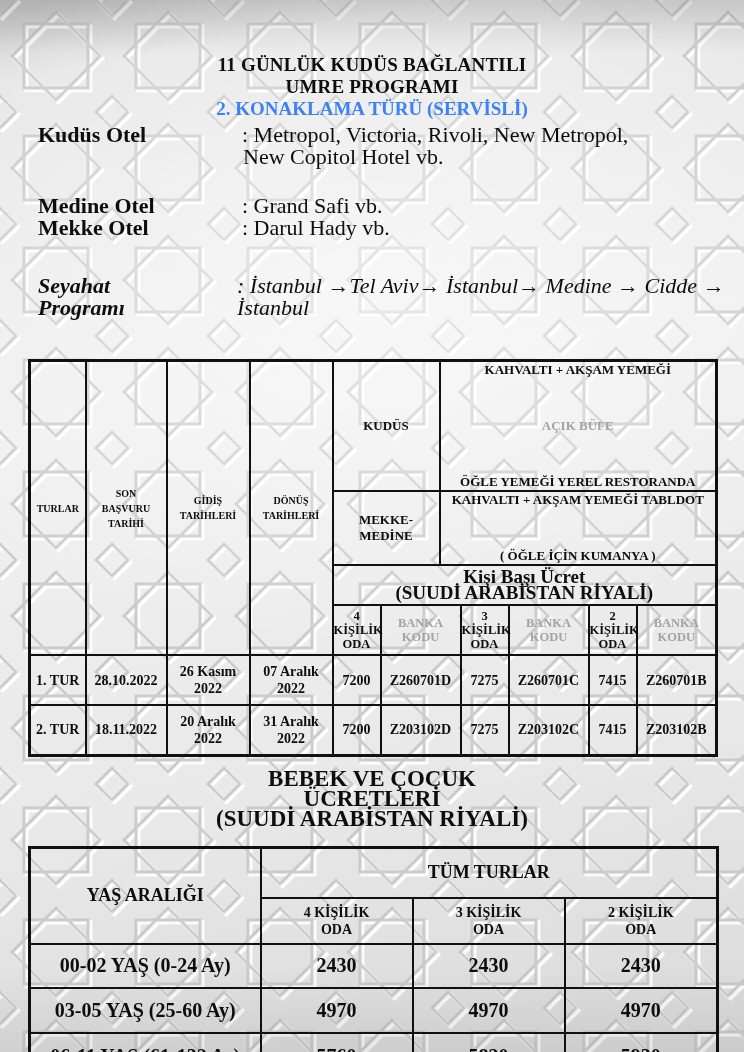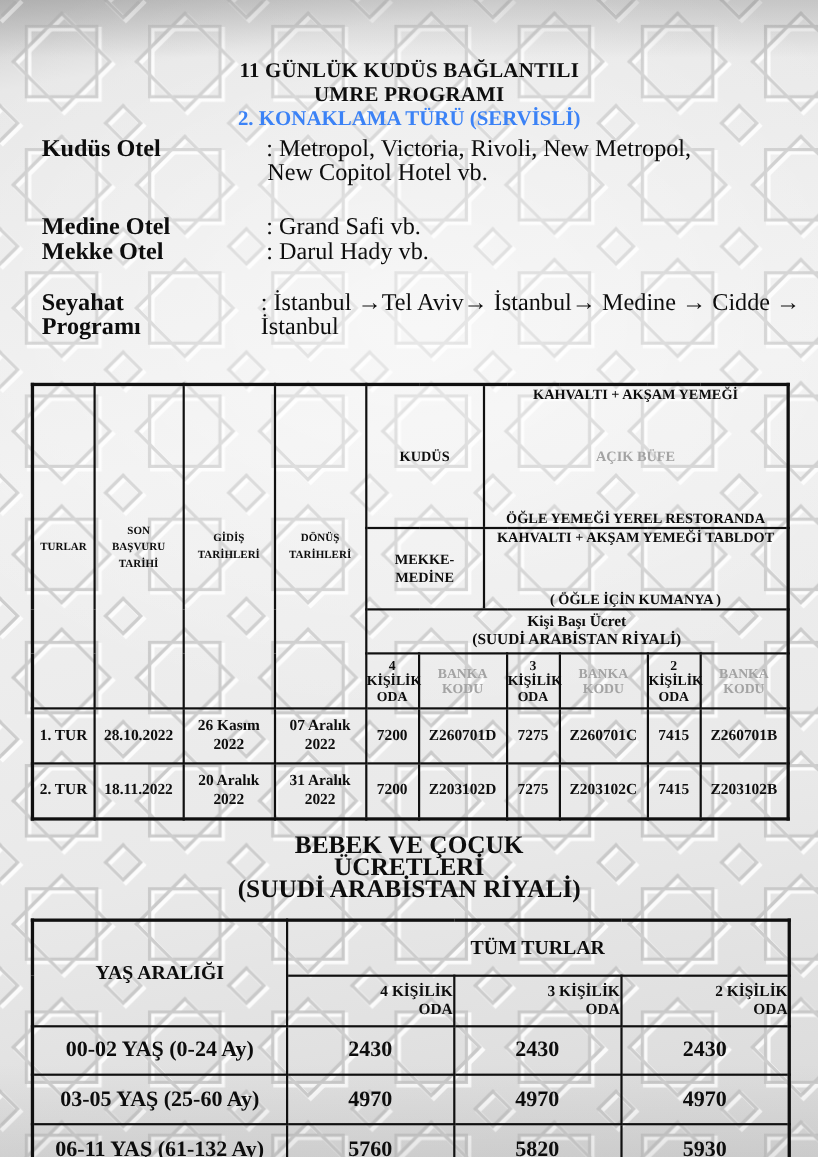--- a/index.html
+++ b/index.html
@@ -28,49 +28,49 @@
   .title-line { font-size: 19px; font-weight: bold; letter-spacing: 0.2px; }
   .subtitle { font-size: 19px; font-weight: bold; color: #3b82f6; }
 
   
   .info-row { display: flex; padding-left: 38px; font-size: 22px; line-height: 22px; gap: 36px; }
   .info-label { font-weight: bold; width: 168px; flex: 0 0 168px; }
   .info-value { font-weight: normal; }
   .kudus-block { margin-top: 4px; }
   .kudus-line2 { margin-left: 1px; }
   .medine-mekke-block { margin-top: 27px; line-height: 23px; }
-  .itinerary-block { margin-top: 25px; }
+  .itinerary-block { margin-top: 36px; font-style: italic; }
   .itinerary-block .info-label { width: 163px; flex: 0 0 163px; }
 
   
   table { border-collapse: collapse; table-layout: fixed; margin-left: 28px; width: 688px; background: transparent; }
   td, th { border: 2px solid #101010; padding: 0; text-align: center; vertical-align: middle; font-weight: bold; }
   table { border: 3px solid #101010; }
 
   
   .tours-table { margin-top: 40px; }
   .tours-table .hdr { font-size: 10px; line-height: 15px; }
   .cell-flex { display: flex; height: 100%; align-items: stretch; }
   .city-cell { flex: 0 0 105px; border-right: 2px solid #101010; display: flex; align-items: center; justify-content: center; font-size: 13px; font-weight: bold; }
   .meal-cell { flex: 1; display: flex; flex-direction: column; align-items: center; justify-content: center; font-size: 13px; line-height: 16px; font-weight: bold; gap: 40px; }
   .row-kudus { height: 90px; }
   .row-mekke { height: 68px; }
   .row-price-basis { height: 40px; }
-  .price-basis { font-size: 14px; line-height: 16px; }
+  .price-basis { font-size: 19px; line-height: 16px; }
   .row-subhdr { height: 50px; }
   .subhdr { font-size: 12.5px; line-height: 14px; }
   .tour-row { height: 50px; }
   .tour-row td { font-size: 14px; line-height: 17px; }
 
   
   .children-title { text-align: center; margin-top: 12px; font-size: 23px; font-weight: bold; line-height: 20px; }
   .children-table { margin-top: 17px; }
   .children-table .age-hdr { font-size: 18px; }
   .children-table .all-tours-hdr { font-size: 18px; height: 48px; }
-  .children-table .room-hdr { font-size: 14px; line-height: 17px; height: 44px; text-align: right; }
+  .children-table .room-hdr { font-size: 14px; line-height: 17px; height: 44px; }
   .children-table .age-row td { font-size: 20px; }
   .children-table .age-row-1 { height: 44px; }
   .children-table .age-row-2 { height: 45px; }
   .children-table .age-row-3 { height: 48px; }
 </style>
 </head>
 <body>
 
 <div class="page">
 

